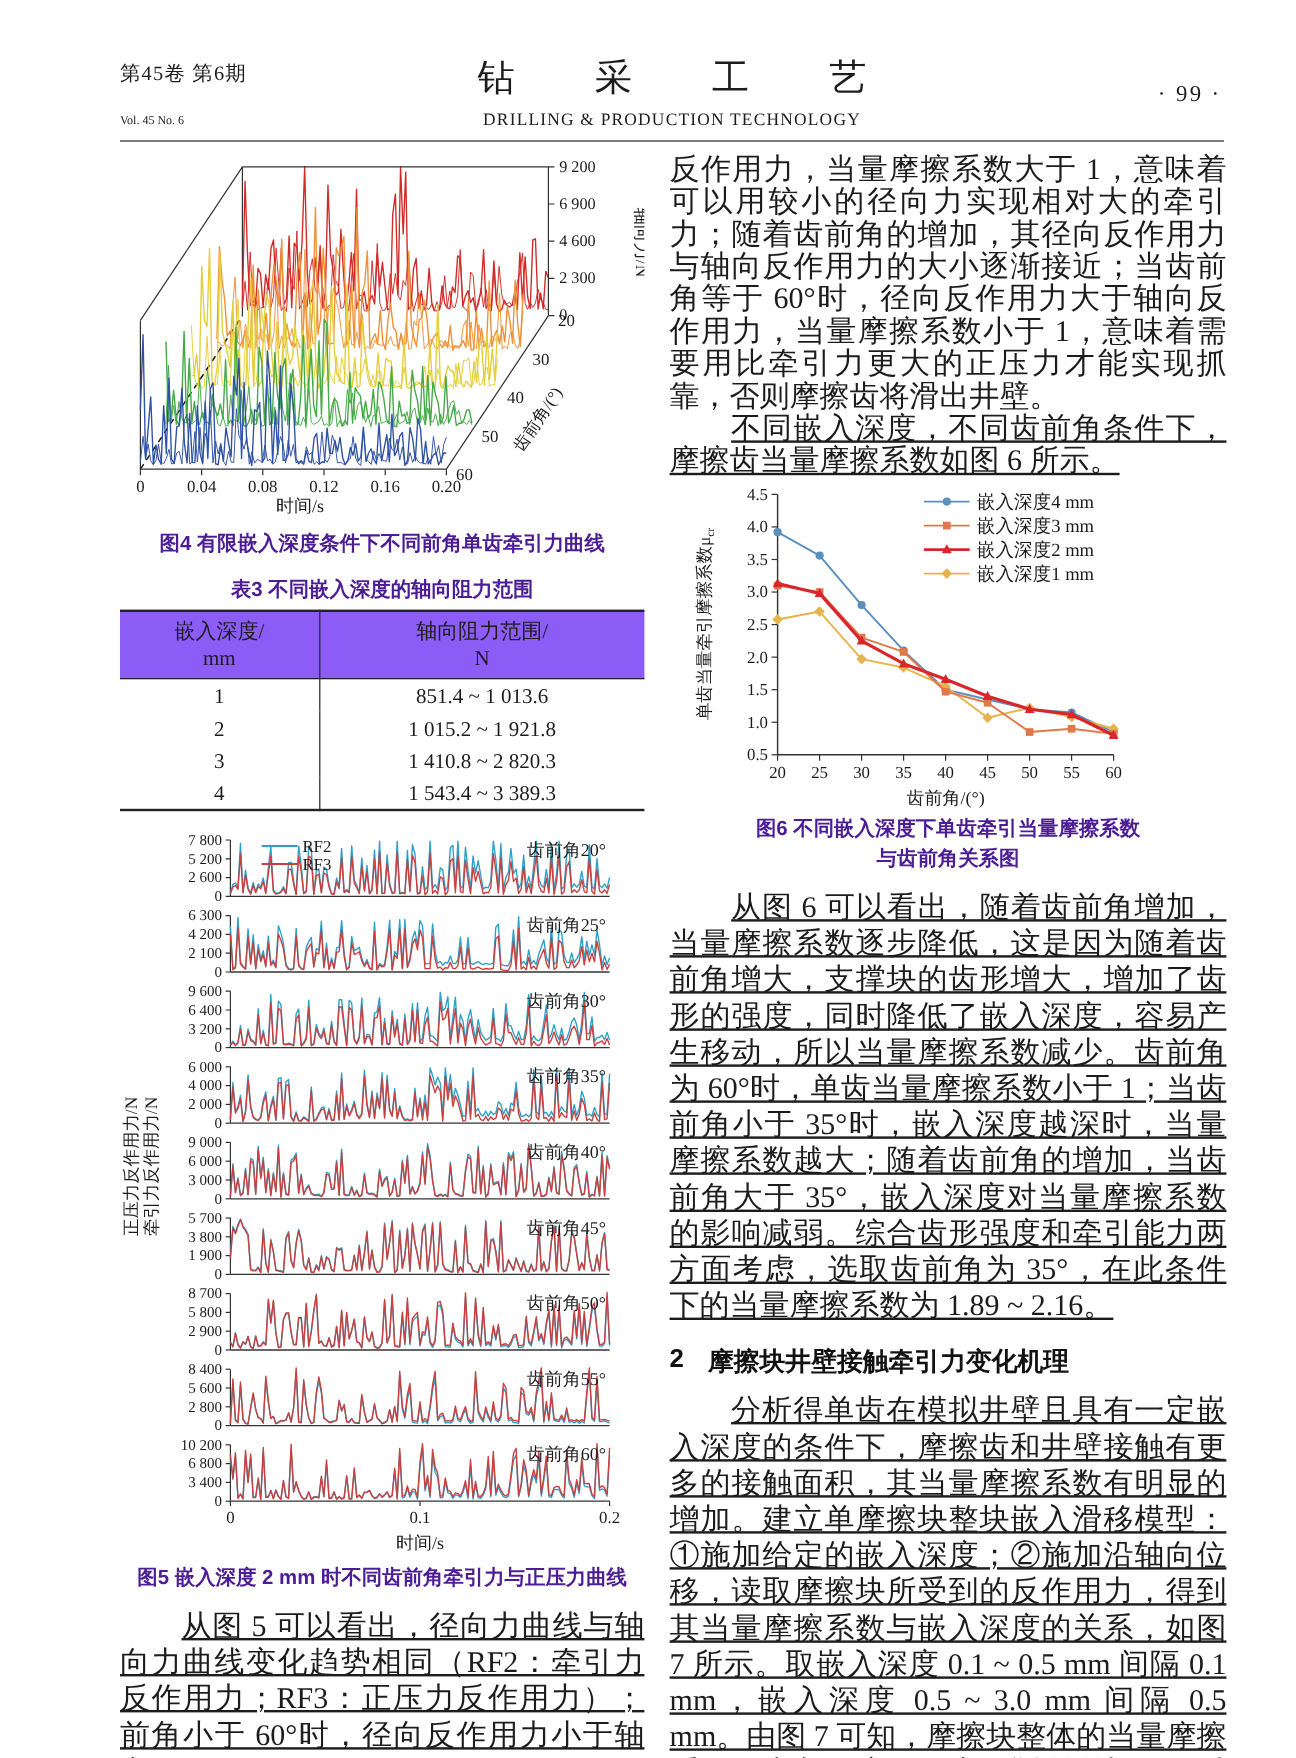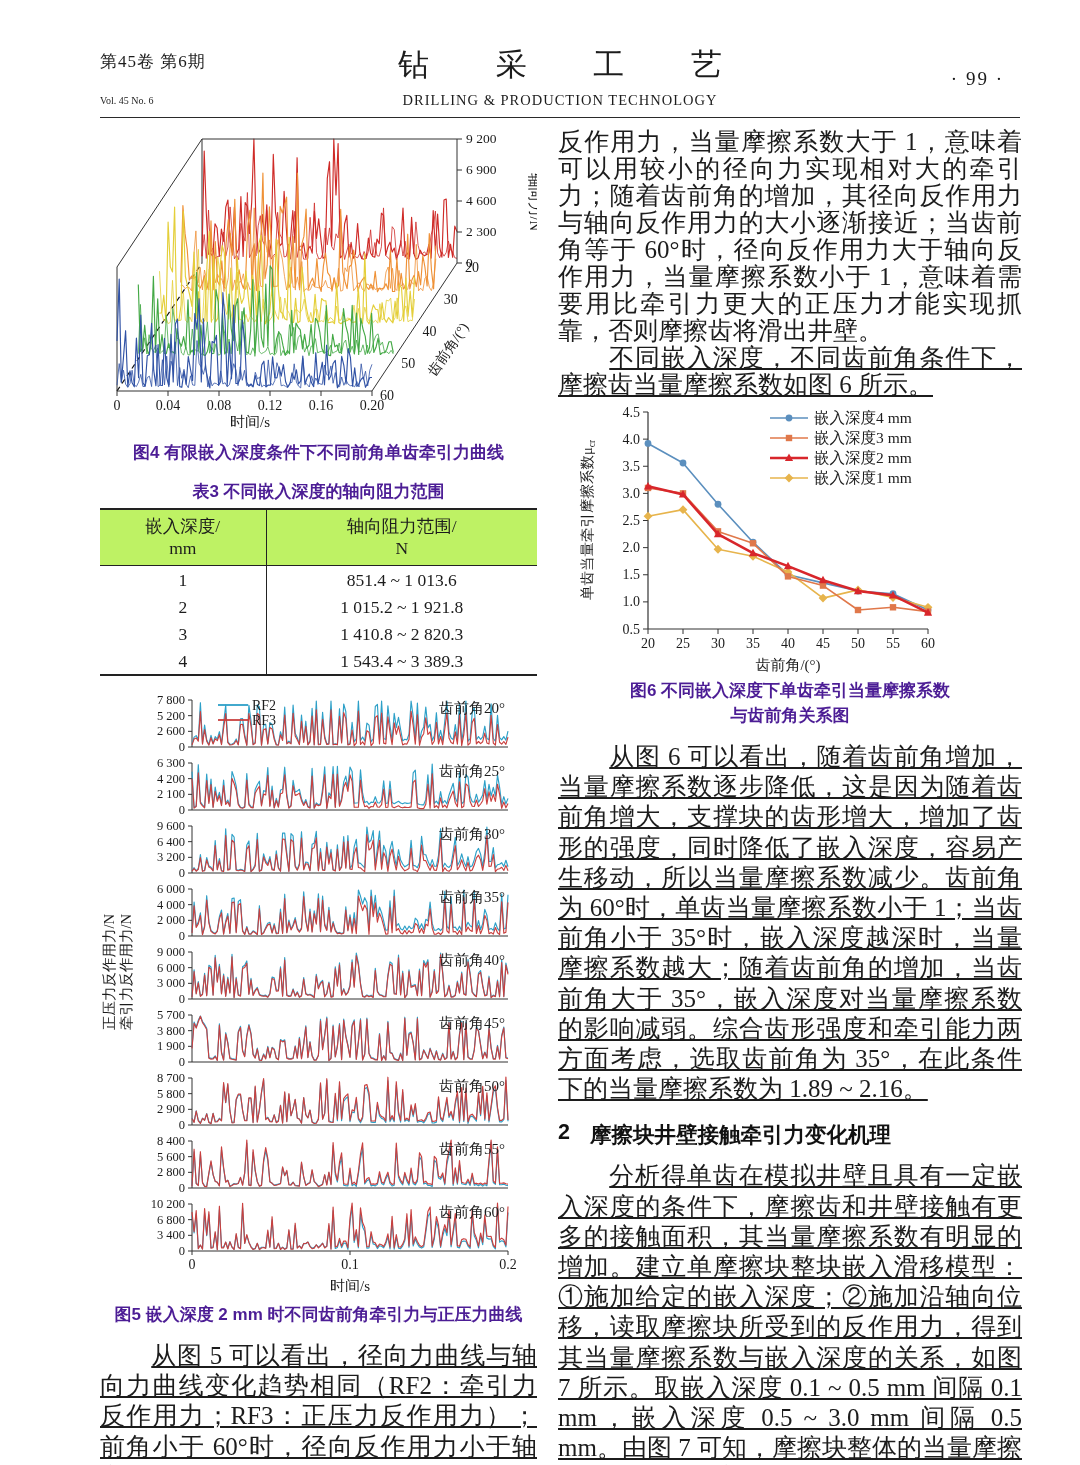--- a/index.html
+++ b/index.html
@@ -6,40 +6,40 @@
   .page{position:relative;width:1080px;height:1465px;background:#ffffff;margin:0 auto;
         color:#1c1c1c;font-family:"Liberation Serif","DejaVu Serif",serif;overflow:hidden;padding-left:25px;}
   
   .header{position:absolute;left:100px;top:44px;width:920px;height:66px;}
   .h-left{position:absolute;left:0;top:6px;text-align:left;}
   .h-left .l1{font-size:17px;letter-spacing:1px;}
   .h-left .l2{font-size:10px;margin-top:22px;}
   .h-center{position:absolute;left:0;right:0;top:0;text-align:center;}
   .h-center .cn{font-size:31px;letter-spacing:0.95em;text-indent:0.95em;}
   .h-center .en{font-size:14.5px;letter-spacing:1px;margin-top:6px;}
-  .h-right{position:absolute;right:16px;top:24px;font-size:19px;letter-spacing:2px;}
+  .h-right{position:absolute;right:2px;top:24px;font-size:19px;letter-spacing:2px;}
   .rule{position:absolute;left:100px;top:117px;width:920px;height:0;border-top:1.6px solid #2a2a2a;}
   
   .col{position:absolute;top:128px;}
   .col-left{left:100px;width:437px;}
   .col-right{left:558px;width:464px;}
   
   .para{font-size:25px;line-height:30.2px;text-align:justify;margin:0;}
   .para.tight{line-height:27px;}
   .indent{text-indent:2.05em;text-decoration:underline;}
   .fig-caption{font-family:"Liberation Sans","DejaVu Sans",sans-serif;font-weight:700;
                font-size:17px;line-height:25px;text-align:center;color:#4c1d95;}
   .sec-head{font-family:"Liberation Sans","DejaVu Sans",sans-serif;font-weight:700;
             font-size:21.5px;color:#111;margin:16px 0 0 0;display:flex;}
   .sec-head .no{margin-right:20px;}
   
   table.t3{width:100%;border-collapse:collapse;margin-top:4px;
            border-top:2px solid #222;border-bottom:2px solid #222;
            font-size:17.5px;}
-  table.t3 th{background:#bef264;font-weight:400;padding:5px 0 6px 0;
+  table.t3 th{background:#8b5cf6;font-weight:400;padding:5px 0 6px 0;
               border-bottom:1.6px solid #222;line-height:22px;}
   table.t3 td{padding:2.5px 0;text-align:center;line-height:22px;}
   table.t3 th:first-child,table.t3 td:first-child{border-right:1.1px solid #222;width:38%;}
   
   svg{display:block;font-family:"Liberation Serif","DejaVu Serif",serif;}
   .mt12{margin-top:12px}.mt14{margin-top:14px}.mt16{margin-top:16px}
   .mt10{margin-top:10px}.mt4{margin-top:4px}
 </style>
 </head>
 <body>

